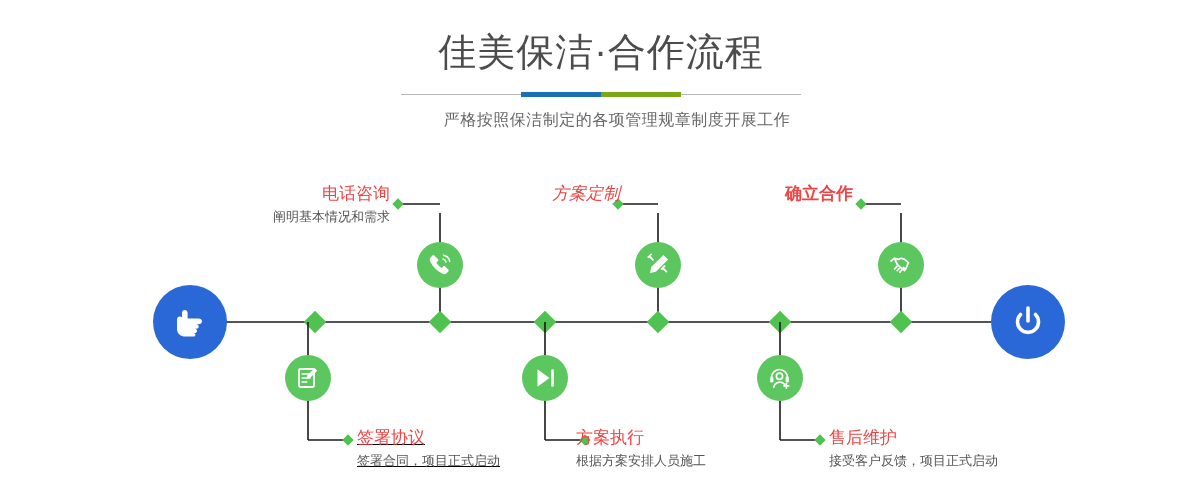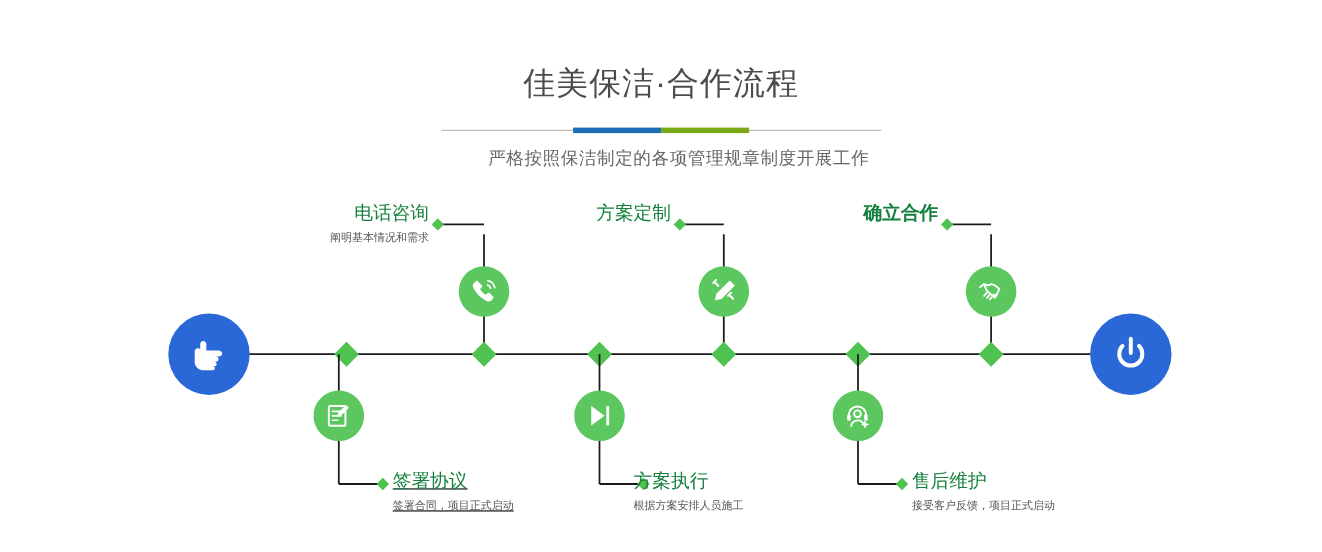--- a/index.html
+++ b/index.html
@@ -21,22 +21,22 @@
   
   .header {
     position: absolute;
     left: 0;
     top: 0;
     width: 1202px;
     text-align: center;
   }
   .title {
     margin: 0;
-    padding-top: 52px;
-    font-size: 29px;
+    padding-top: 28px;
+    font-size: 38px;
     font-weight: 400;
     color: #4c4c4c;
     letter-spacing: 1px;
     line-height: 48px;
   }
   .divider {
     position: relative;
     width: 400px;
     height: 6px;
     margin: 16px auto 0 auto;
@@ -111,26 +111,26 @@
     align-items: center;
     justify-content: center;
   }
 
   .caption {
     position: absolute;
     white-space: nowrap;
   }
   .caption .cap-title {
     font-size: 17px;
-    color: #15803d;
+    color: #ef4444;
     line-height: 22px;
     display: block;
   }
   .caption .cap-desc {
-    font-size: 10px;
+    font-size: 13px;
     color: #555555;
     line-height: 20px;
     display: block;
     padding-top: 2px;
   }
   .caption.above { text-align: right; }
   .caption.below { text-align: left; }
 </style>
 </head>
 <body>
@@ -247,21 +247,21 @@
         <line x1="19.4" y1="18.6" x2="19.4" y2="23.2" stroke="#ffffff" stroke-width="1.7" stroke-linecap="round"></line>
         <line x1="17.1" y1="20.9" x2="21.7" y2="20.9" stroke="#ffffff" stroke-width="1.7" stroke-linecap="round"></line>
       </svg>
     </div>
 
     <div class="caption above" style="left:98px; top:33px; width:292px;">
       <span class="cap-title">电话咨询</span>
       <span class="cap-desc">阐明基本情况和需求</span>
     </div>
 
-    <div class="caption above" style="left:318px; top:33px; width:292px;">
+    <div class="caption above" style="left:328px; top:33px; width:292px;font-style:italic;">
       <span class="cap-title">方案定制</span>
     </div>
 
     <div class="caption above" style="left:561px; top:33px; width:292px;font-weight:bold;">
       <span class="cap-title">确立合作</span>
     </div>
 
     <div class="caption below" style="left:357px; top:277px; width:310px;text-decoration:underline;">
       <span class="cap-title">签署协议</span>
       <span class="cap-desc">签署合同，项目正式启动</span>

